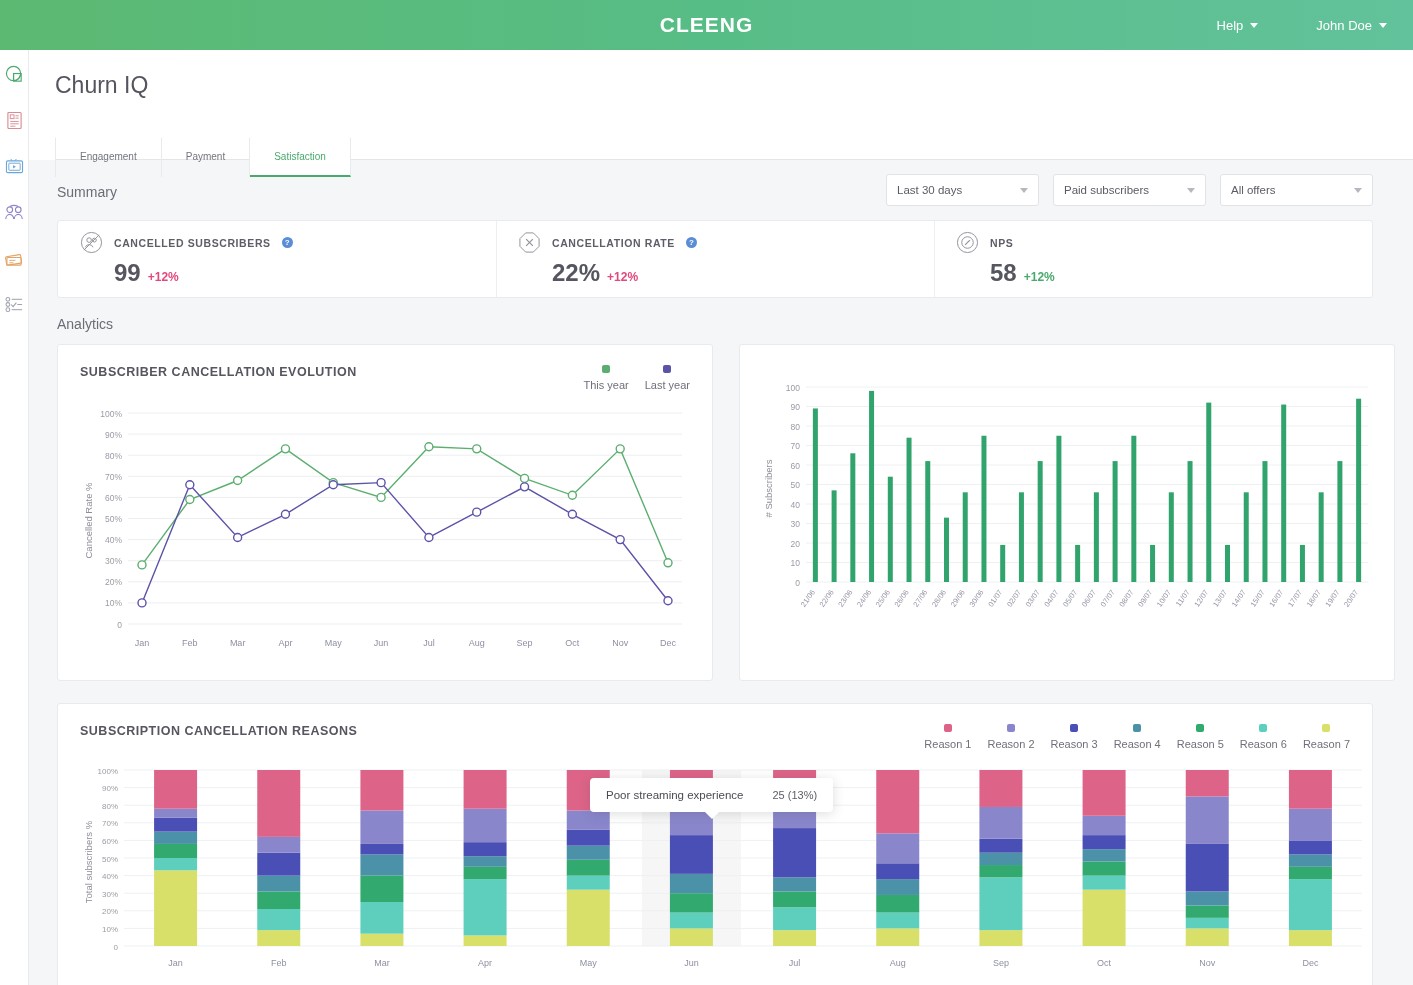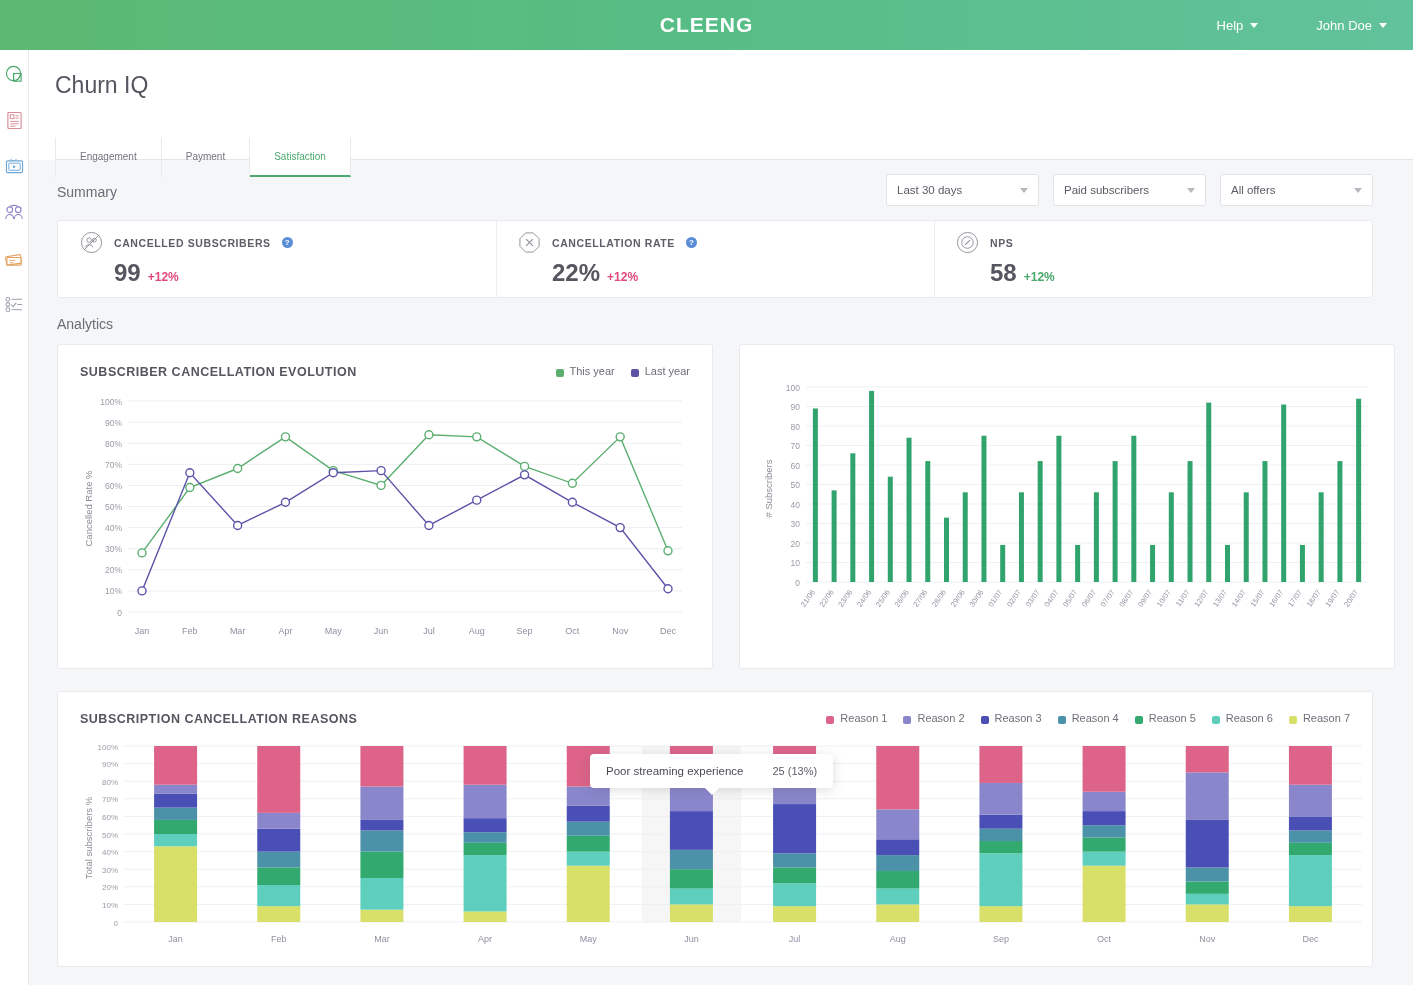--- a/index.html
+++ b/index.html
@@ -95,21 +95,21 @@
   .panels { display: flex; gap: 26px; margin: 12px 40px 0 28px; }
   .panel {
     background: #fff; border: 1px solid #e8eaed; border-radius: 3px;
     flex: 1; padding: 20px 22px 16px 22px; position: relative;
   }
   .panel-title {
     font-size: 12.5px; font-weight: bold; letter-spacing: 0.5px; color: #55565f;
   }
   .panel-head { display: flex; align-items: flex-start; }
   .legend { display: flex; gap: 16px; margin-left: auto; align-items: center; }
-  .legend-item { display: flex; align-items: flex-end; gap: 6px; font-size: 11px; color: #6f7079; }
+  .legend-item { display: flex; align-items: center; gap: 6px; font-size: 11px; color: #6f7079; flex-direction: column; }
   .dot { width: 8px; height: 8px; border-radius: 2px; }
   .dl-btn {
     margin-left: auto; border: 1px solid #7fc79a; color: #4aa96c; background: #fff;
     border-radius: 3px; font-size: 11px; padding: 6px 13px; cursor: pointer;
     font-family: "Liberation Sans", sans-serif;
   }
 
   .chart-box { position: relative; margin-top: 14px; }
 
   svg text { font-family: "Liberation Sans", sans-serif; }

